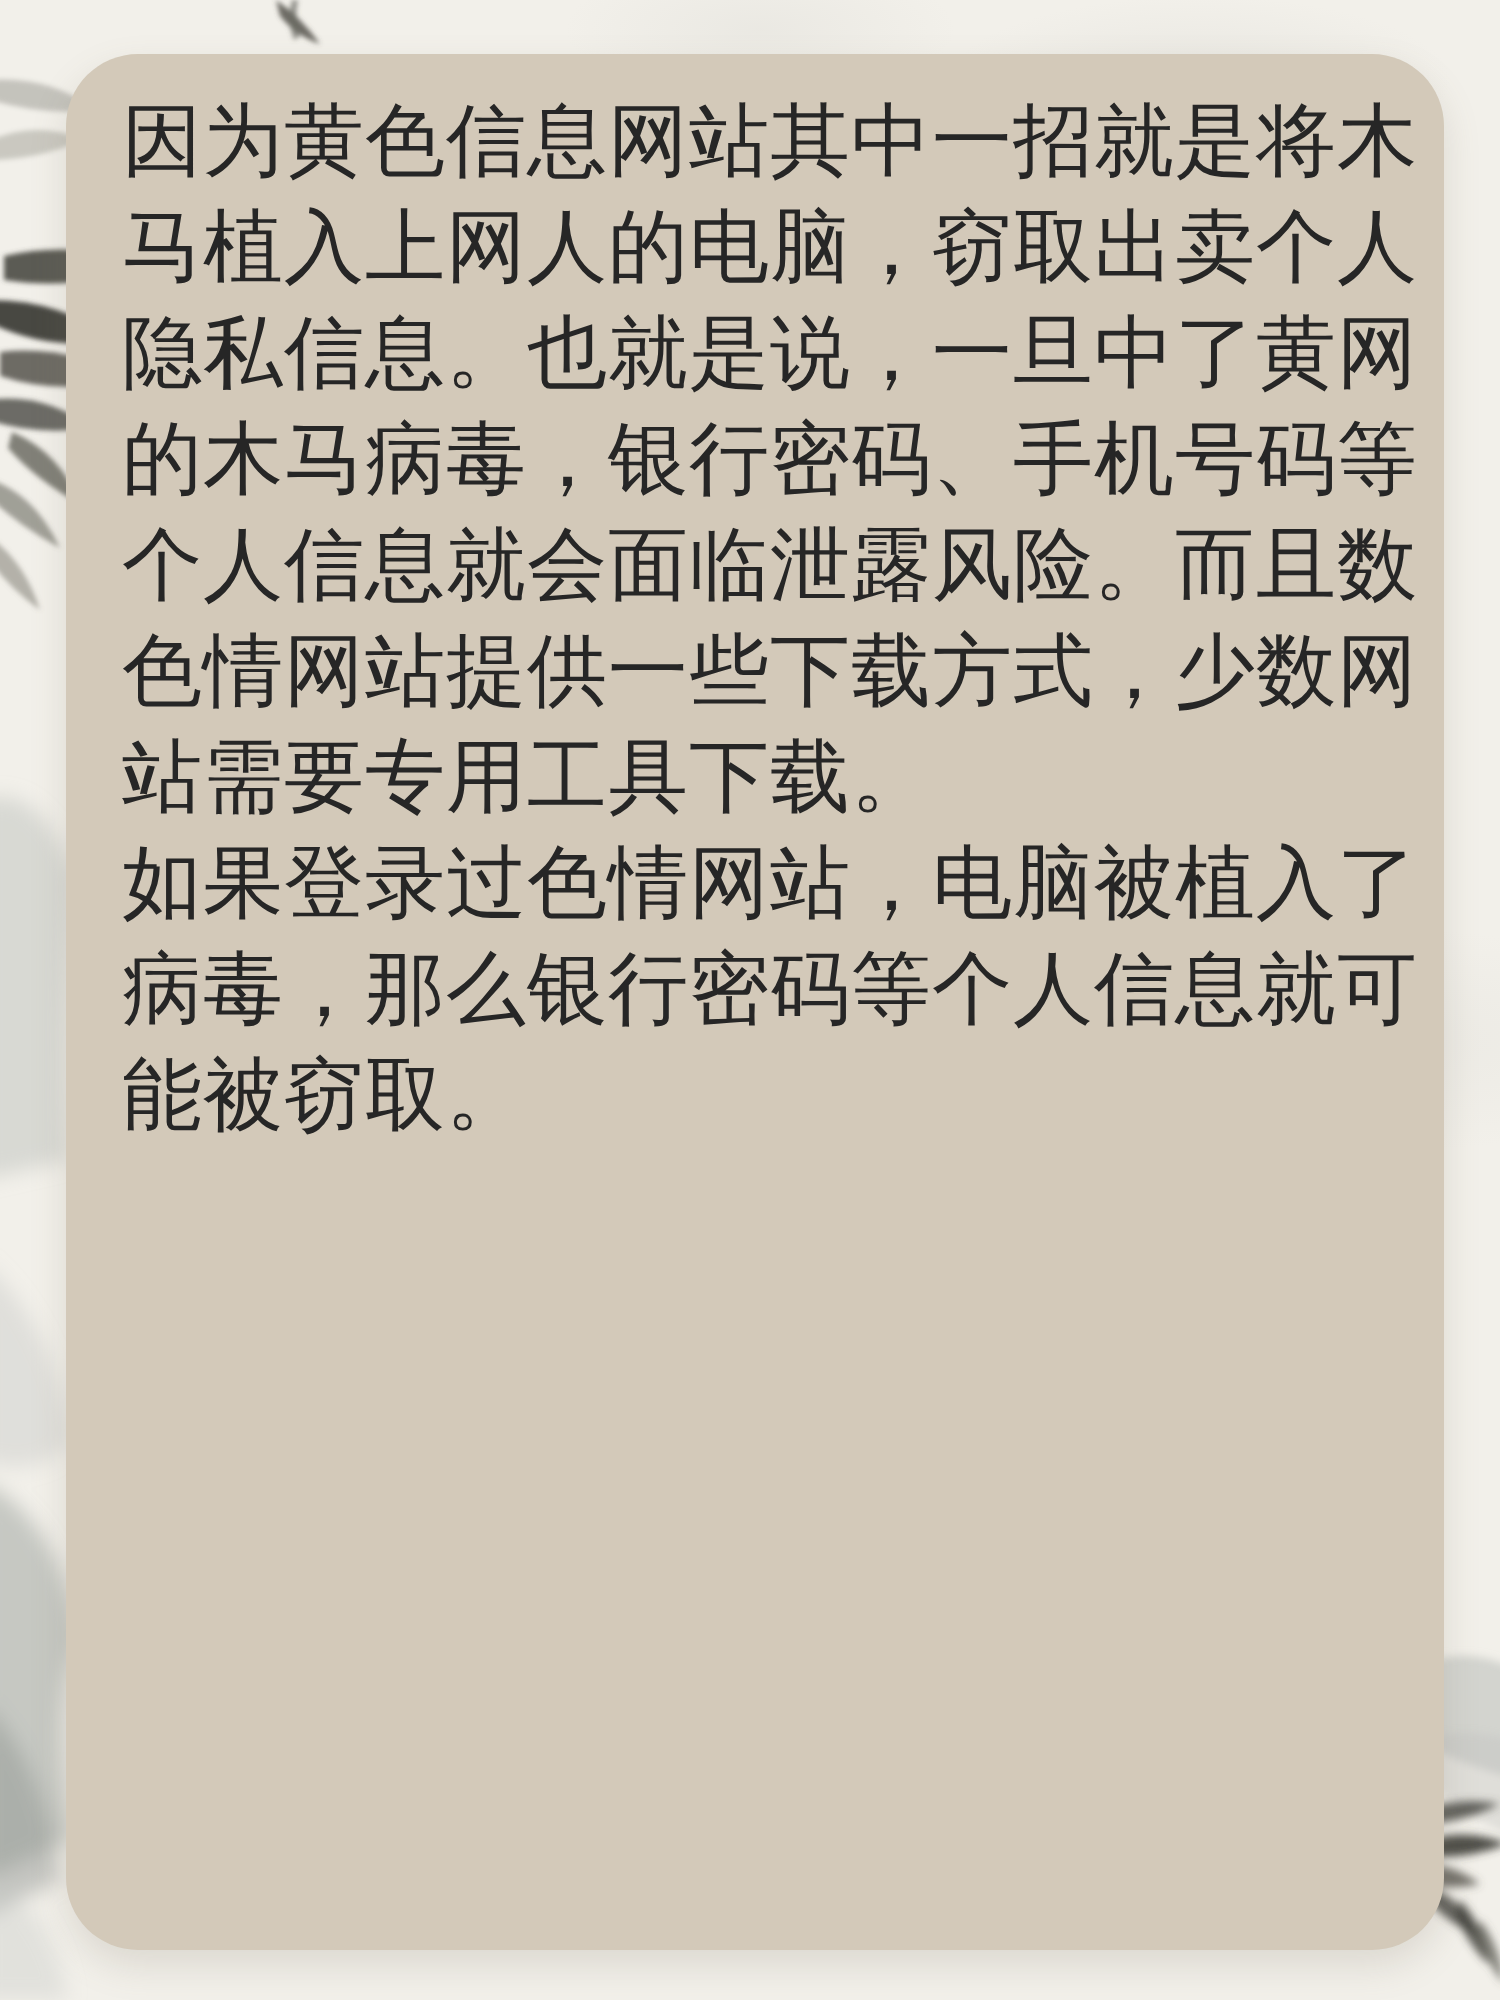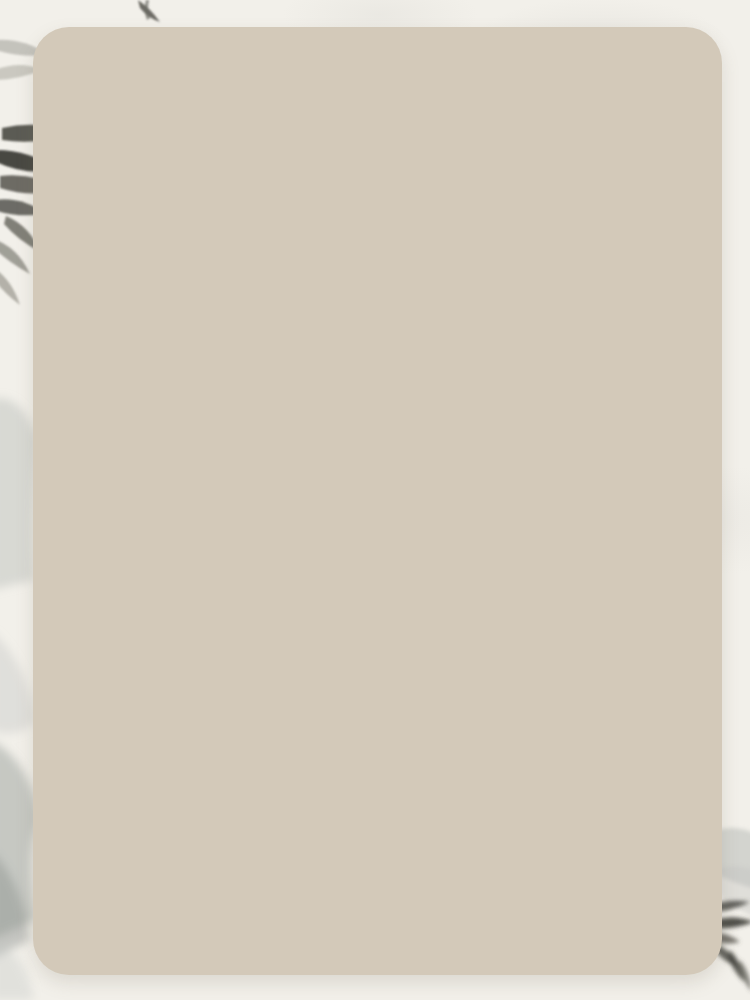--- a/index.html
+++ b/index.html
@@ -125,16 +125,18 @@
       <path d="M34 110 Q54 104 74 112 Q52 120 34 118 Z" fill="#3f3f39" opacity="0.9"></path>
       <path d="M24 122 Q44 120 60 132 Q40 136 24 130 Z" fill="#55544d" opacity="0.8"></path>
       <path d="M36 134 Q52 140 58 158 Q42 150 34 140 Z" fill="#4a4a44" opacity="0.85"></path>
       <path d="M50 140 Q62 152 64 172 Q52 160 48 146 Z" fill="#3f3f39" opacity="0.8"></path>
       <path d="M60 150 Q70 162 72 182 Q62 170 58 156 Z" fill="#55544d" opacity="0.7"></path>
     </g>
   </svg>
 
   <div class="card">
     <div class="card-text">
+        <p>因为黄色信息网站其中一招就是将木马植入上网人的电脑，窃取出卖个人隐私信息。也就是说，一旦中了黄网的木马病毒，银行密码、手机号码等个人信息就会面临泄露风险。而且数色情网站提供一些下载方式，少数网站需要专用工具下载。</p>
+        <p>如果登录过色情网站，电脑被植入了病毒，那么银行密码等个人信息就可能被窃取。</p>
       </div>
   </div>
 
 </div>
 
 </body></html>

